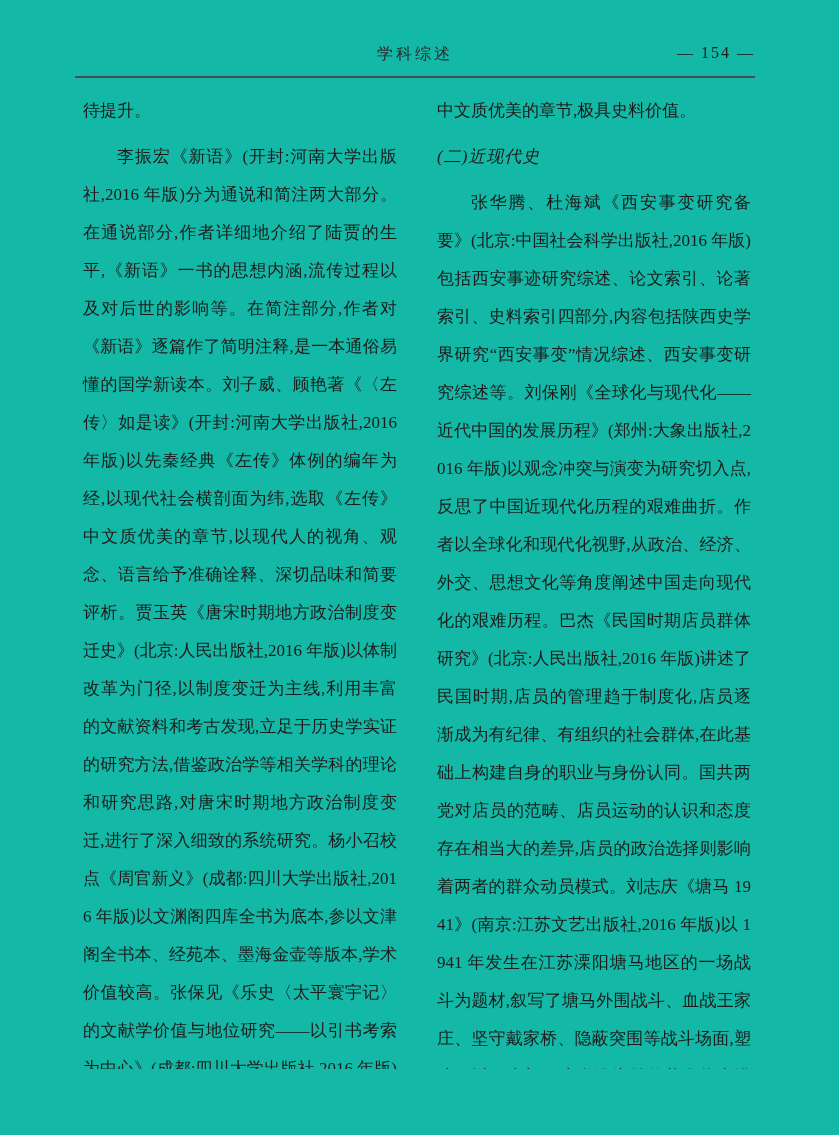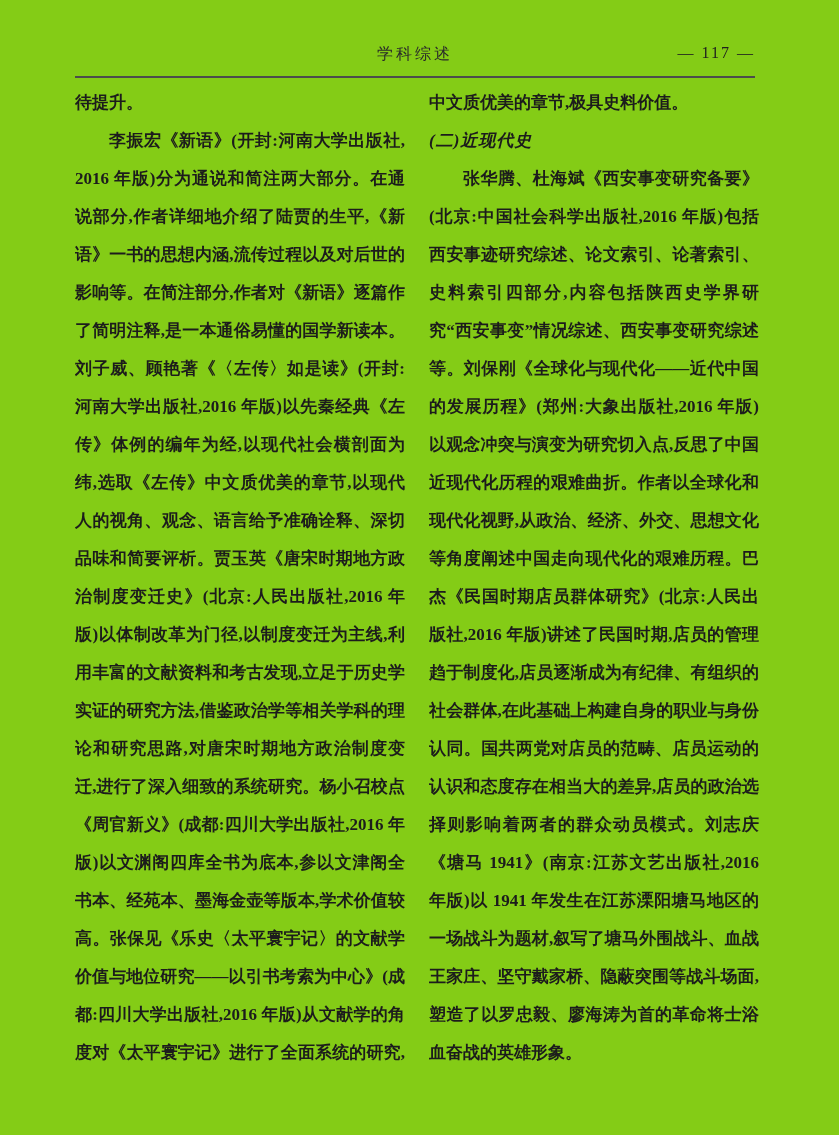--- a/index.html
+++ b/index.html
@@ -5,21 +5,21 @@
   html, body {
     margin: 0;
     padding: 0;
     background: #e9e9e9;
   }
   .page {
     position: relative;
     width: 839px;
     height: 1135px;
     margin: 0 auto;
-    background: #84cc16;
+    background: #14b8a6;
     color: #1c1c1c;
     font-family: "Liberation Serif", "DejaVu Serif", serif;
     overflow: hidden;
   }
   
   .running-head {
     position: absolute;
     top: 44px;
     left: 75px;
     width: 680px;
@@ -65,23 +65,23 @@
     width: 330px;
     height: 985px;
     overflow: hidden;
     font-size: 17px;
     line-height: 38px;
     text-align: justify;
     text-align-last: left;
     word-break: break-all;
   }
   .column p, .column h2, .column h3 {
-    margin: 0;
+    margin: 8px;
     padding: 0;
-    font-weight: bold;
+    font-weight: normal;
   }
   .continuation-text {
     text-indent: 0;
   }
   .chapter-heading {
     font-family: "Liberation Sans", "DejaVu Sans", sans-serif;
     font-weight: 700;
     font-size: 17.5px;
     line-height: 38px;
     padding-left: 2em;
@@ -98,21 +98,21 @@
     text-indent: 2em;
   }
 </style>
 </head>
 <body>
 
 <div class="page">
 
   <div class="running-head">
     <span class="head-title">学科综述</span>
-    <span class="head-page-number">— 117 —</span>
+    <span class="head-page-number">— 154 —</span>
   </div>
 
   <div class="head-rule"></div>
 
   <div class="columns">
 
     <div class="column">
       <p class="continuation-text">待提升。</p>
       <p class="body-paragraph">李振宏《新语》(开封:河南大学出版社,2016 年版)分为通说和简注两大部分。在通说部分,作者详细地介绍了陆贾的生平,《新语》一书的思想内涵,流传过程以及对后世的影响等。在简注部分,作者对《新语》逐篇作了简明注释,是一本通俗易懂的国学新读本。刘子威、顾艳著《〈左传〉如是读》(开封:河南大学出版社,2016 年版)以先秦经典《左传》体例的编年为经,以现代社会横剖面为纬,选取《左传》中文质优美的章节,以现代人的视角、观念、语言给予准确诠释、深切品味和简要评析。贾玉英《唐宋时期地方政治制度变迁史》(北京:人民出版社,2016 年版)以体制改革为门径,以制度变迁为主线,利用丰富的文献资料和考古发现,立足于历史学实证的研究方法,借鉴政治学等相关学科的理论和研究思路,对唐宋时期地方政治制度变迁,进行了深入细致的系统研究。杨小召校点《周官新义》(成都:四川大学出版社,2016 年版)以文渊阁四库全书为底本,参以文津阁全书本、经苑本、墨海金壶等版本,学术价值较高。张保见《乐史〈太平寰宇记〉的文献学价值与地位研究——以引书考索为中心》(成都:四川大学出版社,2016 年版)从文献学的角度对《太平寰宇记》进行了全面系统的研究,并对其在中国地理文献方面的地位作了较全面的分析。李开周《宋茶》(郑州:河南文艺出版社,2016 年版)详细介绍了宋茶的采摘、制作等工艺步骤,独特的茶具,令人惊叹叫绝的茶艺等。另外,书中还讲述了宋茶源远流长的历史,以及鉴别市面上宋茶的方法。段自成、沈红芳编校《汤子遗书 上、下卷》(北京:人民出版社,2016 年版)认为《汤子遗书》中的语录、书信、记、序、杂文集等,集中反映了清初大儒汤斌的思想,这是研究汤斌哲学思想及清代理学发展史的重要材料。尤其是书中关于当时豫陕苏赣四省经济、社会方面的记载,对于研究清初地方社会以及清初官府</p>
     </div>

